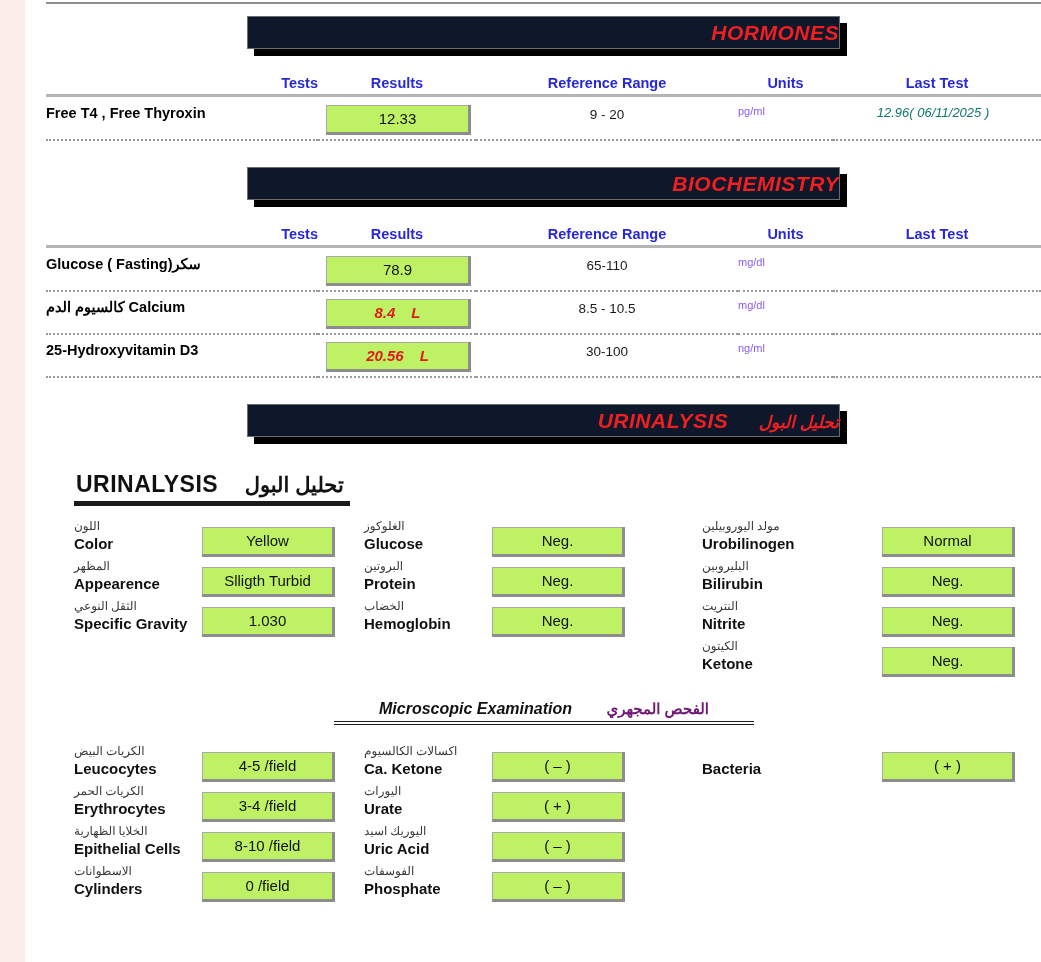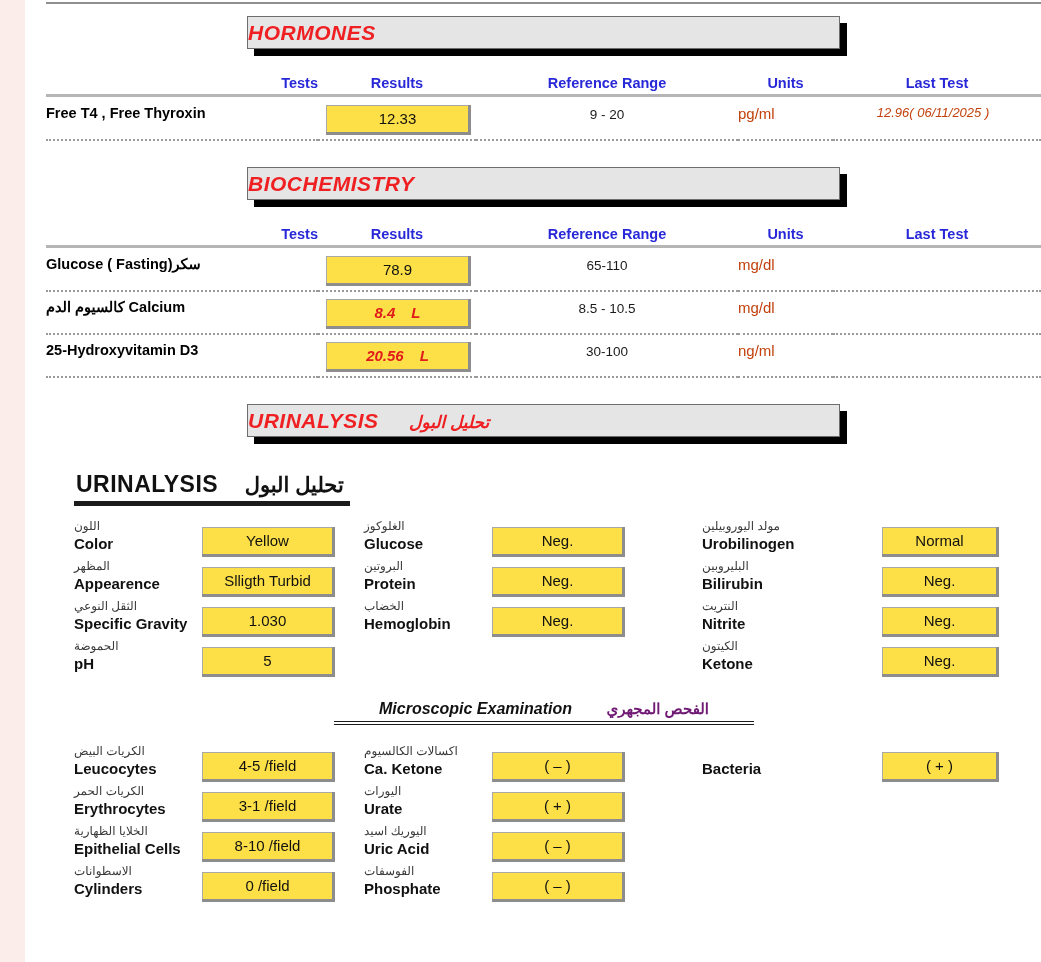--- a/index.html
+++ b/index.html
@@ -36,24 +36,24 @@
 
   
   .banner-wrap {
     position: relative;
     margin: 0 auto;
     width: 593px;
   }
   .banner {
     position: relative;
     border: 1px solid #6d6d6d;
-    background: #e5e5e5;
+    background: #0f172a;
     height: 33px;
     line-height: 31px;
-    text-align: left;
+    text-align: right;
     z-index: 2;
   }
   .banner-shadow {
     position: absolute;
     left: 7px; top: 7px;
     width: 593px; height: 33px;
     background: #000000;
     z-index: 1;
   }
   .banner .title-en {
@@ -113,40 +113,40 @@
   }
   td.ref {
     text-align: center;
     font-size: 13.5px;
     color: #1a1a1a;
     padding-top: 10px;
     line-height: 1.45;
   }
   td.ref.left-align { text-align: left; padding-left: 42px; }
   td.units {
-    font-size: 15px;
-    color: #c2410c;
+    font-size: 11px;
+    color: #8b5cf6;
     padding-top: 14px;
     text-align: left;
   }
   td.last {
     font-size: 13px;
     font-style: italic;
-    color: #c2410c;
+    color: #0f766e;
     padding-top: 11px;
     text-align: center;
     white-space: nowrap;
   }
   td.last .lt-val { margin-right: 8px; }
 
   
   .vbox {
     position: relative;
     display: block;
-    background: #fde047;
+    background: #bef264;
     border: 1px solid #a8a8a8;
     border-right: none;
     border-bottom: none;
     box-shadow: 3px 0 0 0 #8d8d8d, 0 3px 0 0 #8d8d8d, 3px 3px 0 0 #8d8d8d;
     text-align: center;
     font-size: 15px;
     color: #111;
     height: 27px;
     line-height: 25px;
     white-space: nowrap;
@@ -202,29 +202,30 @@
     padding-bottom: 1px;
   }
   .uri-col.c3 .uri-label { width: 180px; flex: 0 0 180px; }
   .uri-label .ar {
     position: absolute;
     left: 0; top: -16px;
     font-size: 12px;
     color: #3a3a3a;
     direction: rtl;
     white-space: nowrap;
+    font-family: Liberation Serif, serif;
   }
   .uri-label .en {
     font-size: 15px;
     font-weight: bold;
     color: #111;
     white-space: nowrap;
   }
   .uri-row .vbox { width: 130px; }
-  .uri-col.c3 .uri-row .vbox { width: 114px; }
+  .uri-col.c3 .uri-row .vbox { width: 130px; }
   .uri-col.c3 .uri-row { padding-left: 48px; }
 
   
   .micro-head-wrap {
     margin-top: 14px;
     margin-left: 288px;
     width: 420px;
     border-bottom: 4px double #1b1b1b;
     padding-bottom: 3px;
     text-align: center;
@@ -393,24 +394,20 @@
             <span class="vbox">Yellow</span>
           </div>
           <div class="uri-row">
             <div class="uri-label"><span class="ar">المظهر</span><span class="en">Appearence</span></div>
             <span class="vbox">Slligth Turbid</span>
           </div>
           <div class="uri-row">
             <div class="uri-label"><span class="ar">الثقل النوعي</span><span class="en">Specific Gravity</span></div>
             <span class="vbox">1.030</span>
           </div>
-          <div class="uri-row">
-            <div class="uri-label"><span class="ar">الحموضة</span><span class="en">pH</span></div>
-            <span class="vbox">5</span>
-          </div>
         </div>
       <div class="uri-col c2">
           <div class="uri-row">
             <div class="uri-label"><span class="ar">الغلوكوز</span><span class="en">Glucose</span></div>
             <span class="vbox">Neg.</span>
           </div>
           <div class="uri-row">
             <div class="uri-label"><span class="ar">البروتين</span><span class="en">Protein</span></div>
             <span class="vbox">Neg.</span>
           </div>
@@ -445,21 +442,21 @@
     </div>
 
     <div class="uri-grid" style="margin-left:28px; margin-top:26px;">
       <div class="uri-col c1">
           <div class="uri-row">
             <div class="uri-label"><span class="ar">الكريات البيض</span><span class="en">Leucocytes</span></div>
             <span class="vbox">4-5 /field</span>
           </div>
           <div class="uri-row">
             <div class="uri-label"><span class="ar">الكريات الحمر</span><span class="en">Erythrocytes</span></div>
-            <span class="vbox">3-1 /field</span>
+            <span class="vbox">3-4 /field</span>
           </div>
           <div class="uri-row">
             <div class="uri-label"><span class="ar">الخلايا الظهارية</span><span class="en">Epithelial Cells</span></div>
             <span class="vbox">8-10 /field</span>
           </div>
           <div class="uri-row">
             <div class="uri-label"><span class="ar">الاسطوانات</span><span class="en">Cylinders</span></div>
             <span class="vbox">0 /field</span>
           </div>
         </div>

